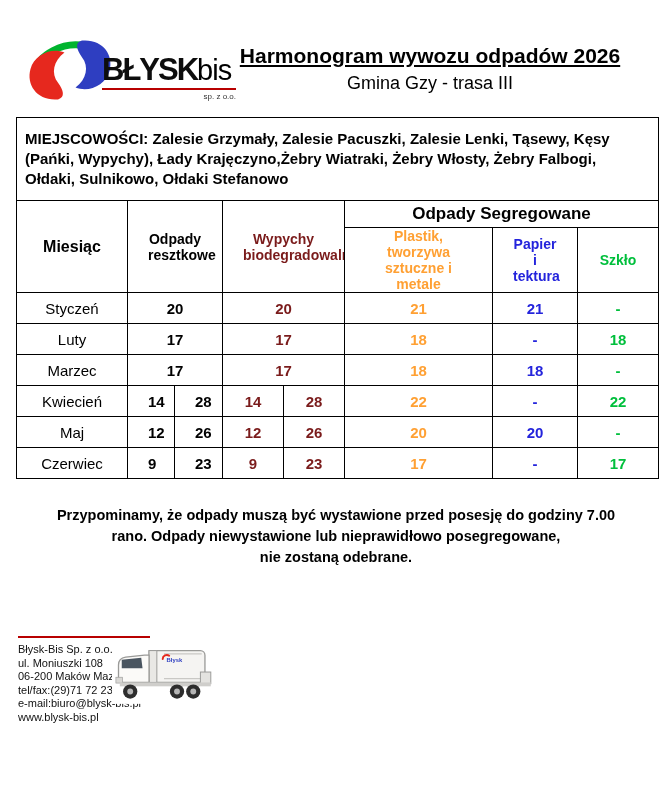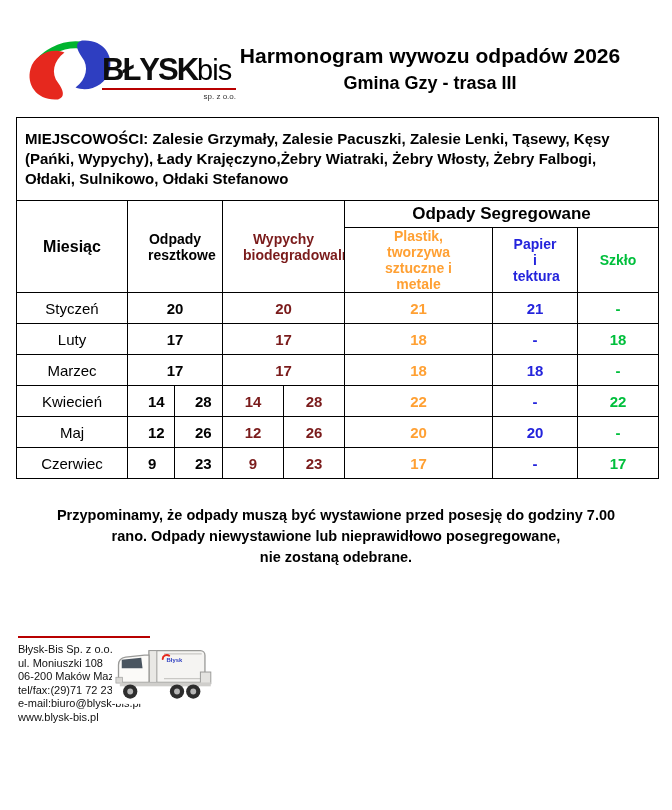--- a/index.html
+++ b/index.html
@@ -11,22 +11,22 @@
   
   .logo{position:absolute;left:24px;top:34px;width:200px;height:72px;}
   .logo-swoosh{position:absolute;left:0;top:2px;}
   .logo-text{position:absolute;left:78px;top:20px;white-space:nowrap;line-height:1;}
   .brand-main{font-size:31px;font-weight:bold;letter-spacing:-2px;color:#0d0d0d;}
   .brand-suffix{font-size:29px;font-weight:normal;letter-spacing:-1px;color:#000000;}
   .brand-rule{position:absolute;left:78px;top:54px;width:134px;height:2px;background:var(--c-rule,#cc0000);}
   .brand-sub{position:absolute;left:78px;top:58px;width:134px;text-align:right;font-size:8px;color:#333;}
 
   .titles{position:absolute;left:212px;top:44px;width:436px;text-align:center;}
-  .doc-title{font-size:21px;font-weight:bold;margin:0 0 5px 0;}
-  .doc-subtitle{font-size:18px;font-weight:bold;margin:0;}
+  .doc-title{font-size:21px;font-weight:bold;margin:0 0 5px 0;text-decoration:underline;}
+  .doc-subtitle{font-size:18px;font-weight:normal;margin:0;}
 
   
   .sched{position:absolute;left:16px;top:117px;border-collapse:collapse;table-layout:fixed;width:642px;}
   .sched td,.sched th{border:1.6px solid #000;padding:0 20px;text-align:center;vertical-align:middle;overflow:hidden;}
   .loc-cell{height:74px;text-align:left !important;font-size:15px;line-height:1.32;padding:4px 8px !important;}
   .loc-label{font-weight:bold;}
   .loc-list{font-weight:bold;}
   .hdr-month{font-size:16px;font-weight:bold;}
   .hdr{font-size:14px;font-weight:bold;line-height:1.15;}
   .hdr-seg{height:26px;font-size:17px;font-weight:bold;}

